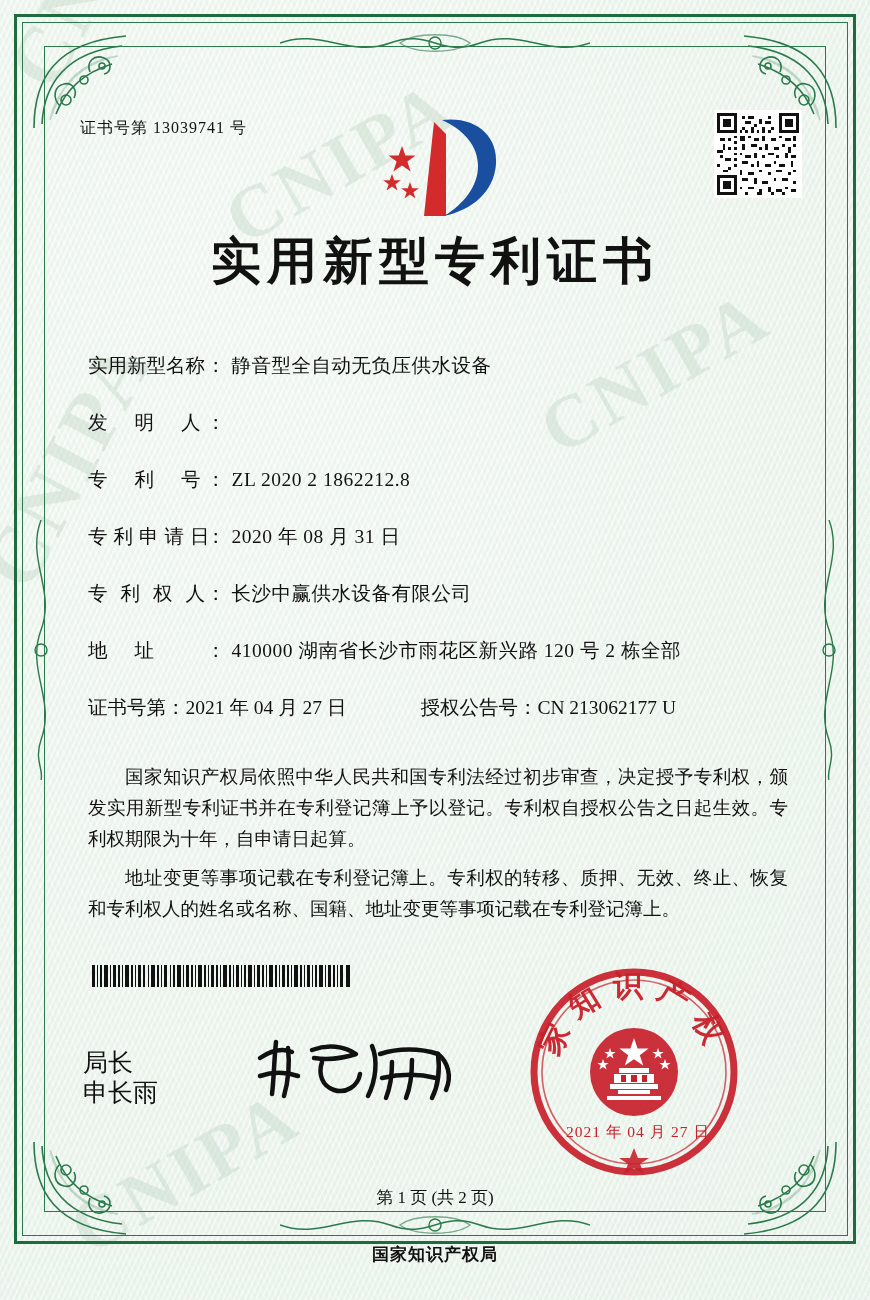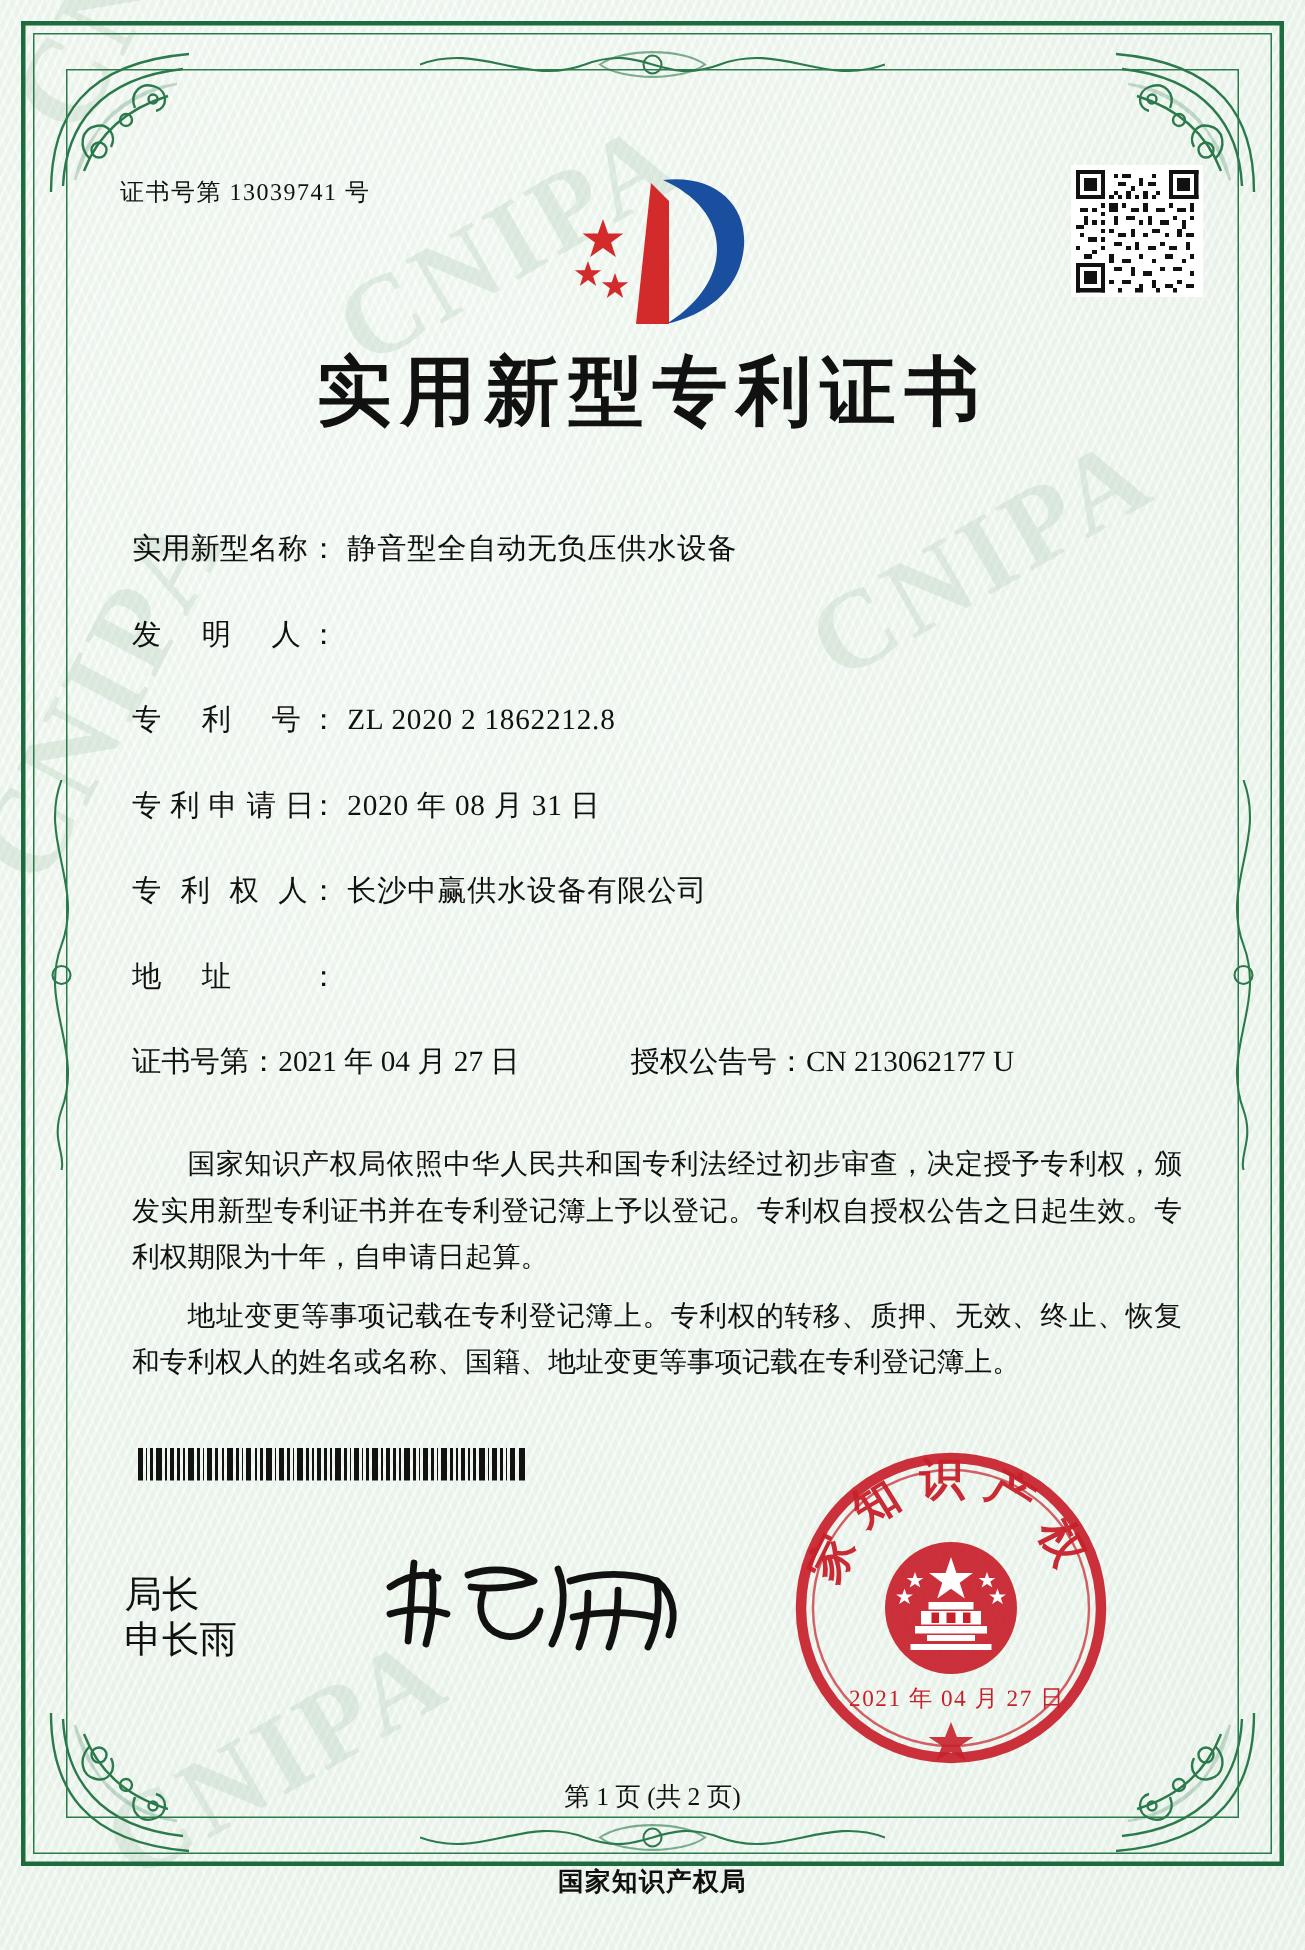--- a/index.html
+++ b/index.html
@@ -500,20 +500,21 @@
 
     <div class="field-row">
       <span class="field-label sp1">专利权人</span>
       <span class="field-colon">：</span>
       <span class="field-value">长沙中赢供水设备有限公司</span>
     </div>
 
     <div class="field-row">
       <span class="field-label sp2">地址</span>
       <span class="field-colon">：</span>
+      <span class="field-value">410000  湖南省长沙市雨花区新兴路 120 号 2 栋全部</span>
     </div>
 
     <div class="row-dual">
       <span class="seg1">
         <span>证书号第</span><span>：</span><span>2021 年 04 月 27 日</span>
       </span>
       <span class="seg2">
         <span>授权公告号</span><span>：</span><span>CN 213062177 U</span>
       </span>
     </div>

